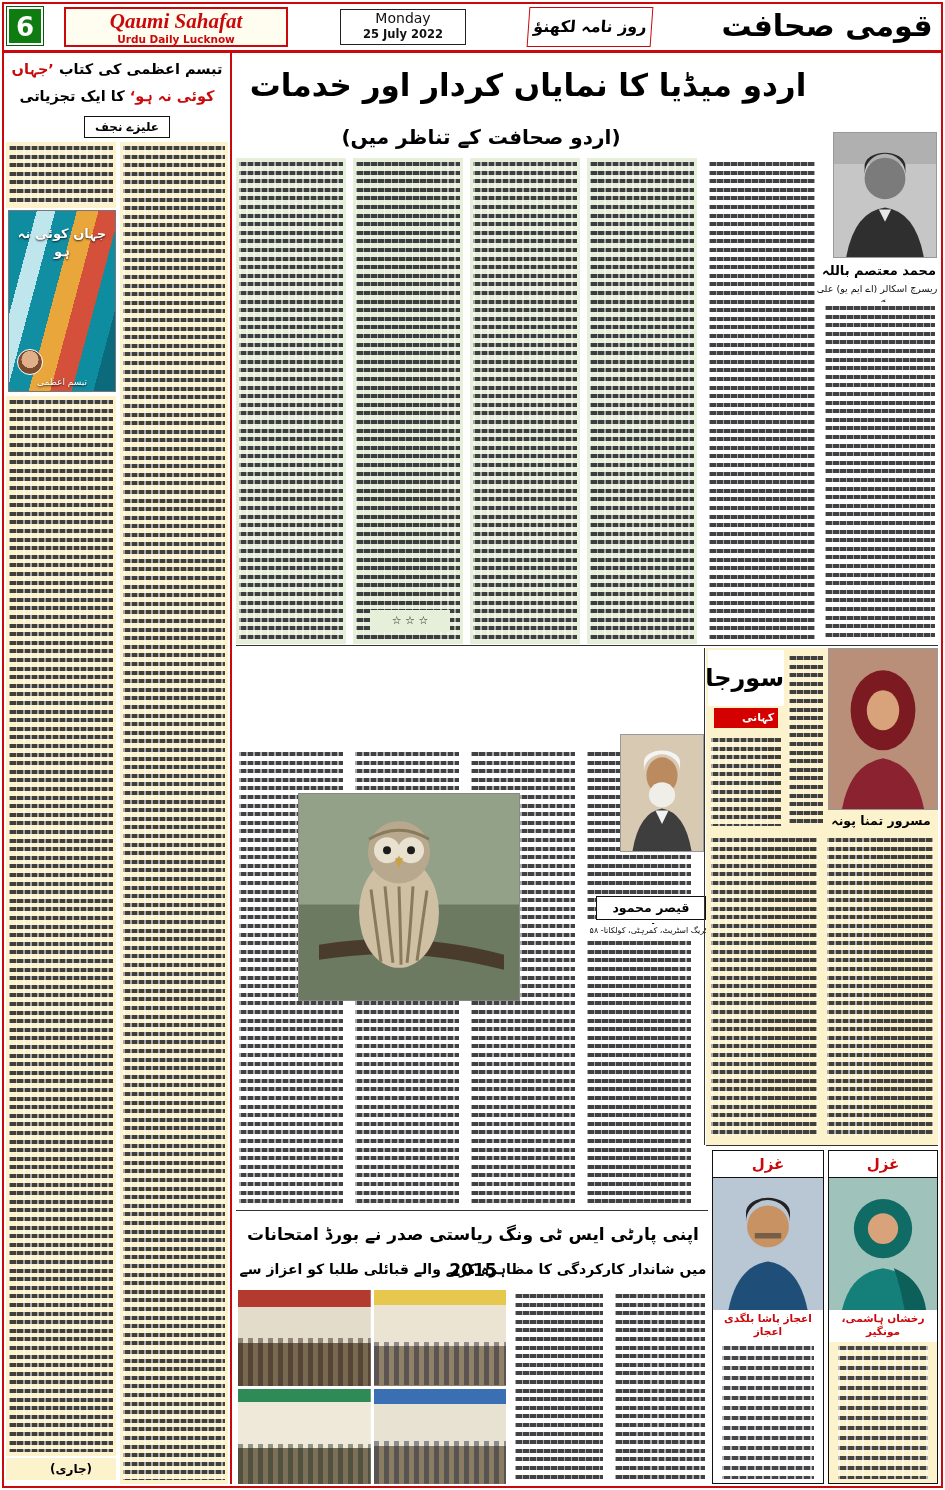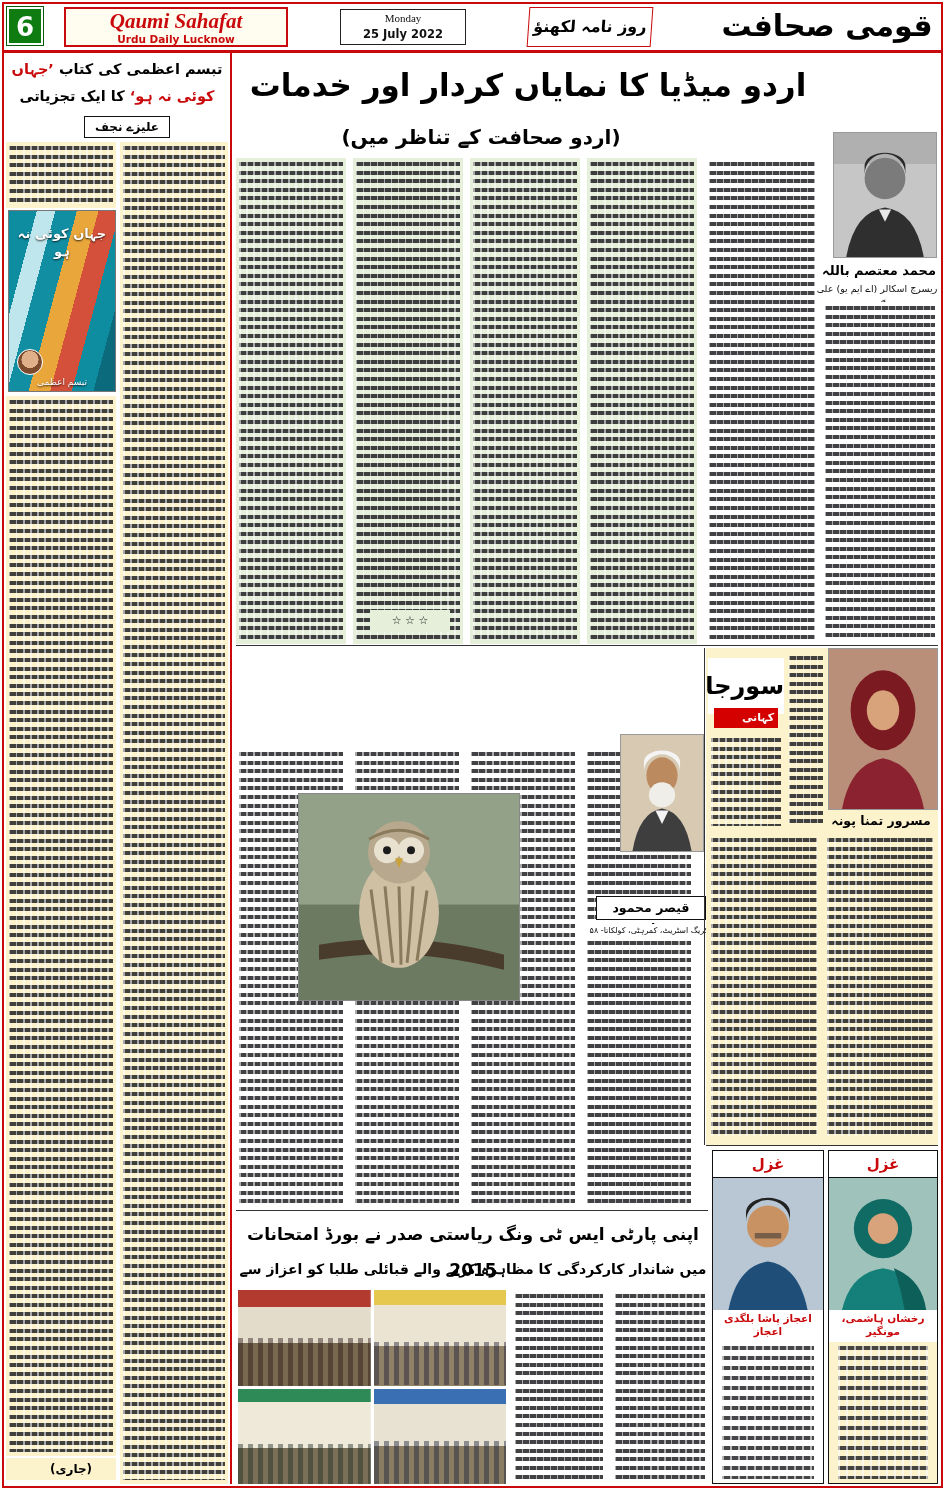--- a/index.html
+++ b/index.html
@@ -50,21 +50,21 @@
   <div class="ab ctr" style="left:6px;top:6px;width:38px;height:40px;background:#0e7c10;color:#fff;font-weight:bold;
               font-size:26px;line-height:40px;box-shadow:inset 0 0 0 2px #fff;border:1px solid #0a5a0b;">6</div>
 
   <div class="ab ltr ctr" style="left:64px;top:7px;width:224px;height:40px;border:2px solid #c9090b;background:#fffdf0;">
     <div style="font-family:'Liberation Serif',serif;font-style:italic;font-weight:bold;
                 color:#c9090b;font-size:21px;line-height:24px;">Qaumi Sahafat</div>
     <div style="color:#c9090b;font-weight:bold;font-size:10.5px;line-height:12px;">Urdu Daily Lucknow</div>
   </div>
 
   <div class="ab ltr ctr" style="left:340px;top:9px;width:126px;height:36px;border:1.5px solid #222;background:#fff;">
-    <div style="font-size:11px;line-height:17px;color:#111;font-family:Liberation Serif, serif;">Monday</div>
+    <div style="font-size:14px;line-height:17px;color:#111;">Monday</div>
     <div style="font-size:11.5px;line-height:15px;color:#111;font-weight:bold;">25 July 2022</div>
   </div>
 
   <div class="ab ctr" style="left:528px;top:7px;width:124px;height:40px;border:1px solid #c9090b;background:#fff;
               font-weight:bold;font-size:16px;line-height:38px;color:#000;transform:skewX(-4deg);">روز نامہ لکھنؤ</div>
 
   <div class="ab ctr hd" style="left:716px;top:2px;width:222px;height:48px;font-size:30px;line-height:48px;">قومی صحافت</div>
 
   <div class="ab rule" style="left:4px;top:50px;width:937px;height:3px;"></div>
 
@@ -184,21 +184,21 @@
     </svg>
   </div>
   <div class="ab namebox" style="left:596px;top:896px;width:110px;height:24px;font-size:12.5px;line-height:21px;">قیصر محمود عراقی</div>
   <div class="ab ctr" style="left:586px;top:924px;width:126px;height:14px;font-size:8px;line-height:14px;color:#111;background:#fff;">کریگ اسٹریٹ، کمرہٹی، کولکاتا- ۵۸</div>
 
   <div class="ab bline" style="left:236px;top:1210px;width:472px;height:1px;"></div>
 
   <div class="ab ty" style="left:706px;top:648px;width:232px;height:497px;"></div>
   <div class="ab bline" style="left:704px;top:648px;width:1px;height:497px;"></div>
 
-  <div class="ab ctr hd" style="left:708px;top:650px;width:76px;height:56px;background:#fff;font-size:24px;line-height:56px;margin-top:8px;">سورجا</div>
+  <div class="ab ctr hd" style="left:708px;top:650px;width:76px;height:56px;background:#fff;font-size:24px;line-height:56px;">سورجا</div>
   <div class="ab ctr" style="left:714px;top:708px;width:64px;height:20px;background:#d40000;color:#fff;
               font-weight:bold;font-size:11px;line-height:20px;padding-left:24px;">کہانی</div>
 
   <div class="col" style="left:786px;top:652px;width:40px;height:176px;">
       <div class="sim"></div>
     </div>
   <div class="col" style="left:708px;top:734px;width:76px;height:96px;">
       <div class="sim"></div>
     </div>
 

